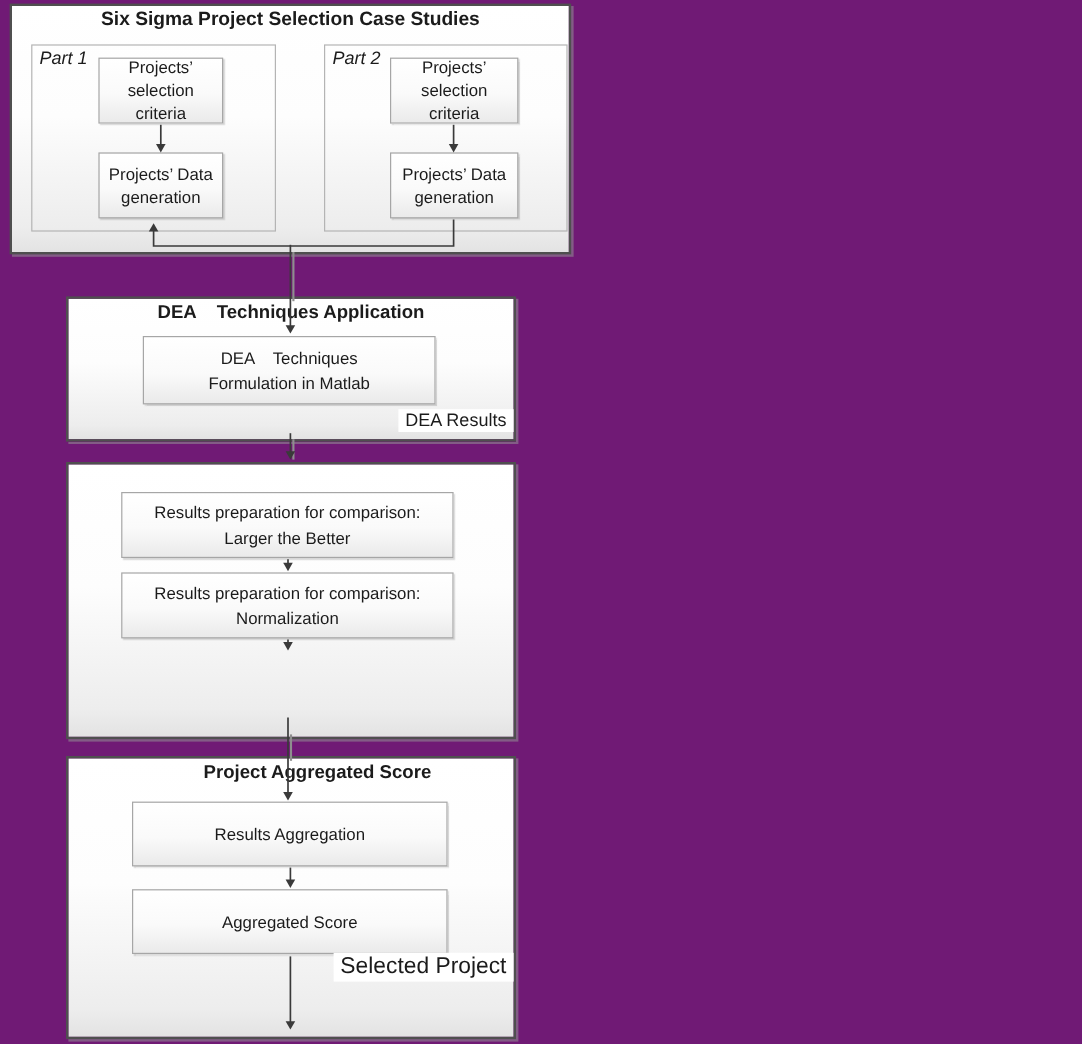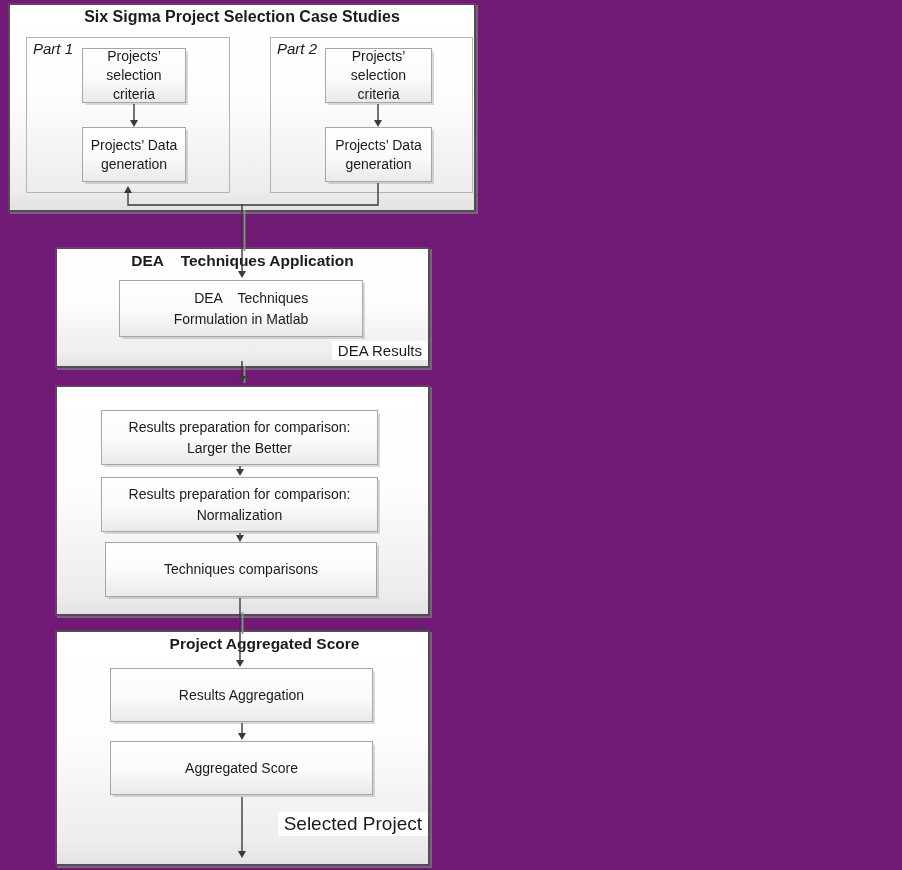--- a/index.html
+++ b/index.html
@@ -75,52 +75,49 @@
       </div>
       <div class="node" style="left:54px;top:89px;width:107px;height:55px;">
         <span class="lbl">Projects’ Data
 generation</span>
       </div>
     </div>
   </div>
 
   <div class="panel" style="left:55px;top:247px;width:375px;height:121px;">
     <div class="panel-title sub" style="top:3px;">DEA    Techniques Application</div>
-    <div class="node wide" style="left:62px;top:31px;width:244px;height:57px;text-align:right;">
+    <div class="node wide" style="left:62px;top:31px;width:244px;height:57px;">
       <span class="lbl">DEA    Techniques
 Formulation in Matlab</span>
     </div>
     <div class="float-label" style="top:92px;">
       <span class="lbl">DEA Results</span>
     </div>
   </div>
 
   <div class="panel" style="left:55px;top:385px;width:375px;height:231px;">
     <div class="node wide" style="left:44px;top:23px;width:277px;height:55px;">
       <span class="lbl">Results preparation for comparison:
 Larger the Better</span>
     </div>
     <div class="node wide" style="left:44px;top:90px;width:277px;height:55px;">
       <span class="lbl">Results preparation for comparison:
 Normalization</span>
     </div>
-    <div class="node wide" style="left:48px;top:155px;width:272px;height:55px;">
-      <span class="lbl">Techniques comparisons</span>
-    </div>
   </div>
 
   <div class="panel" style="left:55px;top:630px;width:375px;height:236px;">
     <div class="panel-title sub" style="top:3px;padding-left:44px;">Project Aggregated Score</div>
     <div class="node wide" style="left:53px;top:36px;width:263px;height:54px;">
       <span class="lbl">Results Aggregation</span>
     </div>
     <div class="node wide" style="left:53px;top:109px;width:263px;height:54px;">
       <span class="lbl">Aggregated Score</span>
     </div>
-    <div class="float-label big" style="top:180px;padding-left:39px;">
+    <div class="float-label big" style="top:162px;padding-left:39px;">
       <span class="lbl">Selected Project</span>
     </div>
   </div>
 
   <svg id="connectors" viewBox="0 0 902 870">
 
     <g stroke="#8e8e8e" stroke-width="1.8" fill="none">
       <path d="M244.5,210 V251"></path>
       <path d="M244.5,366 V383"></path>
       <path d="M242.5,612 V634"></path>

